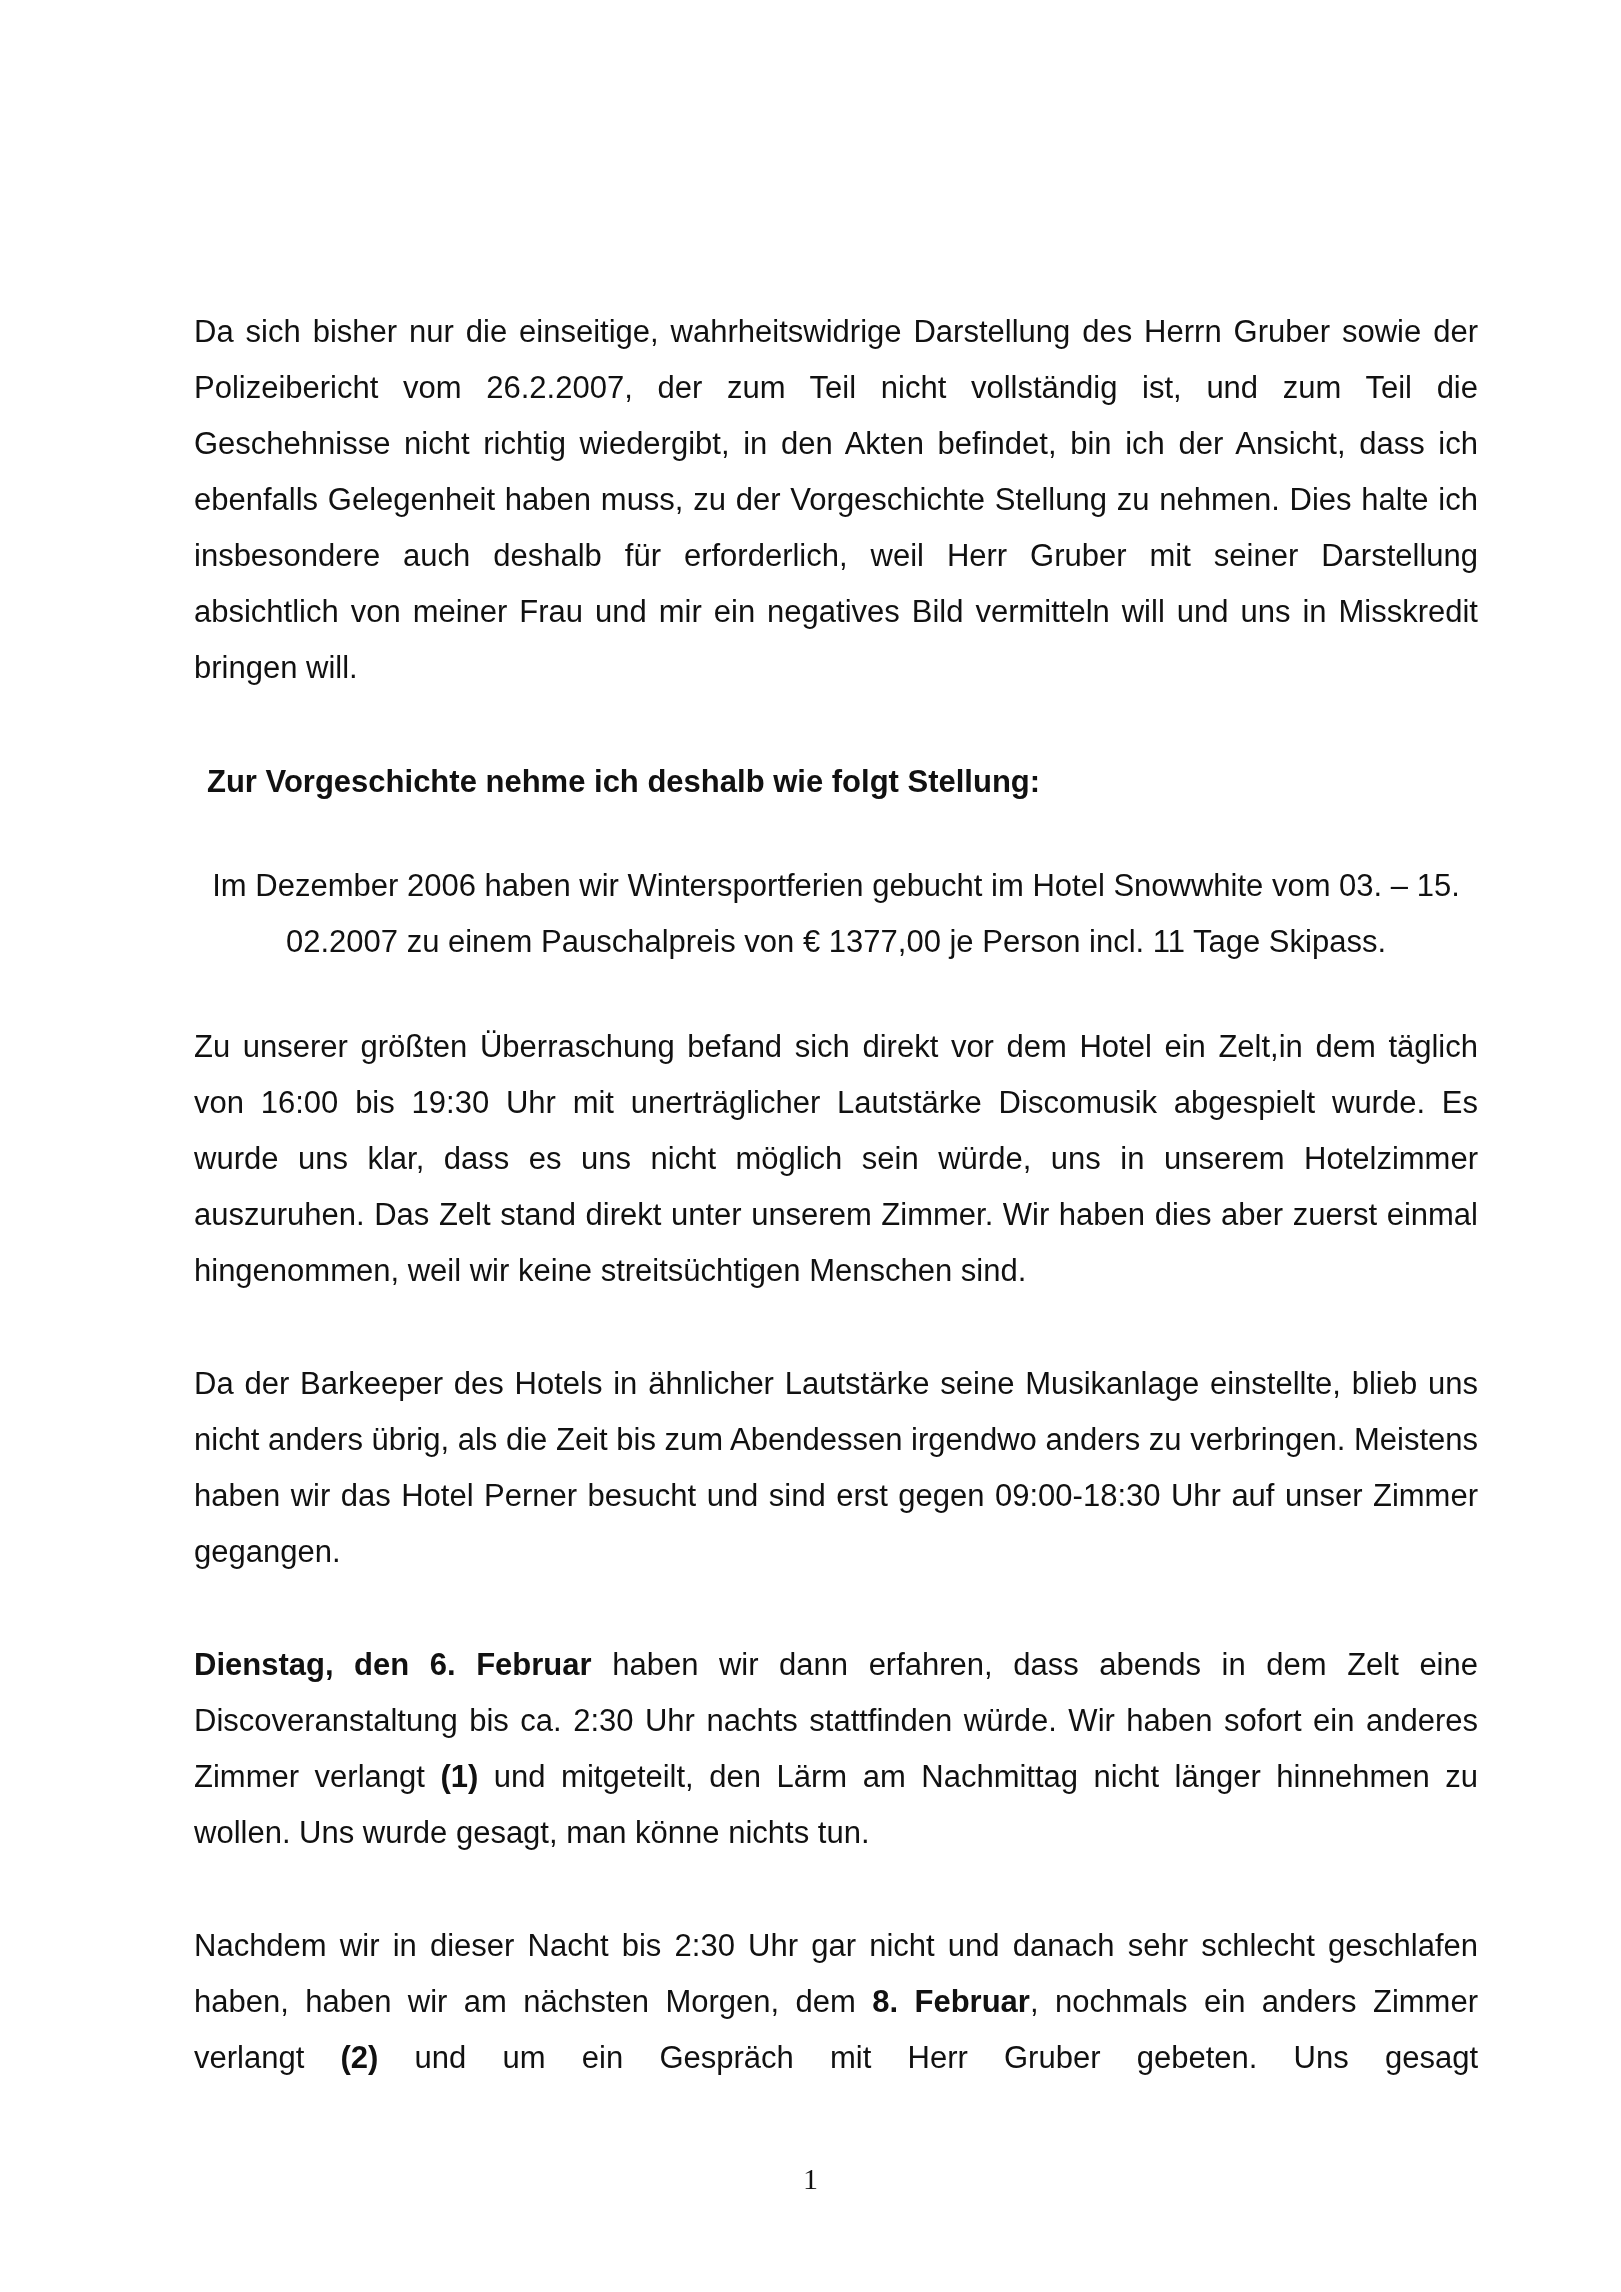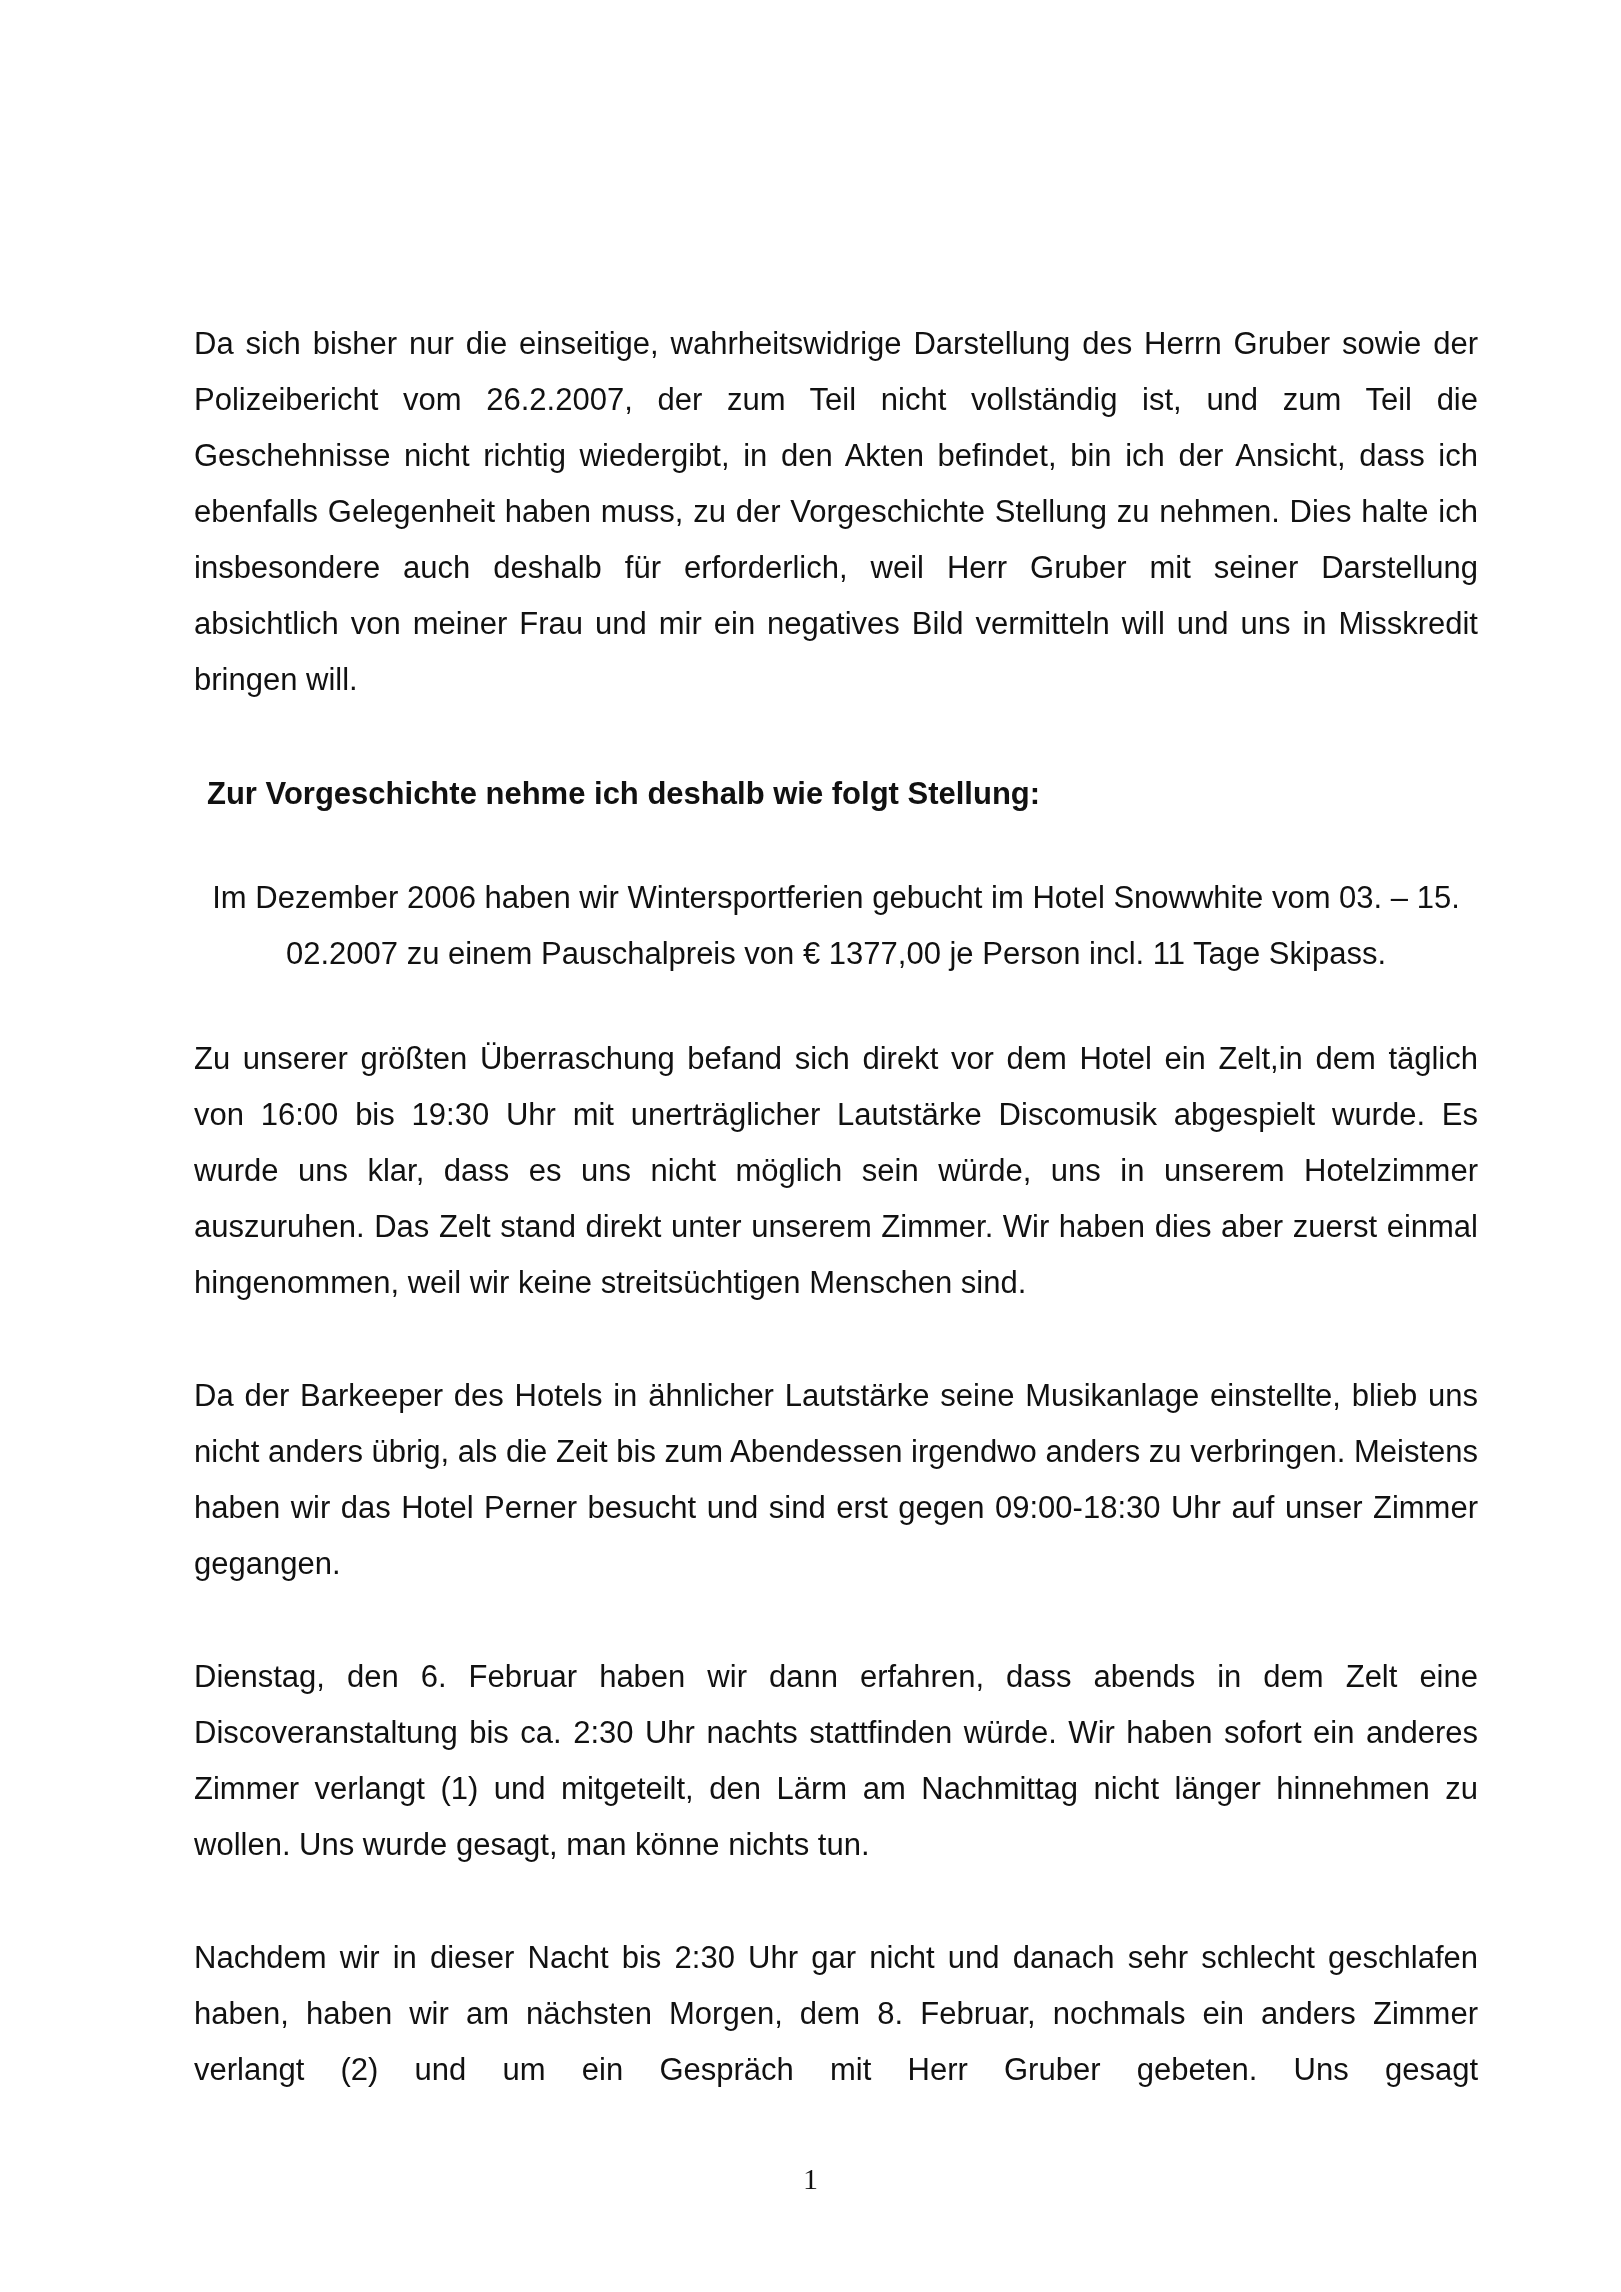--- a/index.html
+++ b/index.html
@@ -1,26 +1,26 @@
 <!DOCTYPE html>
 <html><head>
 <meta charset="utf-8">
 <style>
   html, body { margin: 0; padding: 0; background: #ffffff; }
   body { width: 1621px; height: 2293px; position: relative; overflow: hidden; }
   .page {
-    position: absolute; left: 194px; top: 316px; width: 1284px;
+    position: absolute; left: 194px; top: 304px; width: 1284px;
     font-family: "Liberation Sans", sans-serif; font-size: 31px; color: #111;
     line-height: 56px;
   }
   .p { text-align: justify; margin: 0; }
   .gap1 { height: 57px; }
   .gap-heading { height: 57px; }
   .heading { font-weight: bold; margin: 13px; }
-  b { font-weight: normal; }
+  b { font-weight: bold; }
   .pagenum {
     position: absolute; left: 0; width: 1621px; top: 2162px; text-align: center;
     font-family: "Liberation Serif", serif; font-size: 30px; color: #111;
   }
 </style>
 </head>
 <body>
 
 <div class="page">
   <p class="p">Da sich bisher nur die einseitige, wahrheitswidrige Darstellung des Herrn Gruber sowie der Polizeibericht vom 26.2.2007, der zum Teil nicht vollständig ist, und zum Teil die Geschehnisse nicht richtig wiedergibt, in den Akten befindet, bin ich der Ansicht, dass ich ebenfalls Gelegenheit haben muss, zu der Vorgeschichte Stellung zu nehmen. Dies halte ich insbesondere auch deshalb für erforderlich, weil Herr Gruber mit seiner Darstellung absichtlich von meiner Frau und mir ein negatives Bild vermitteln will und uns in Misskredit bringen will.</p>

